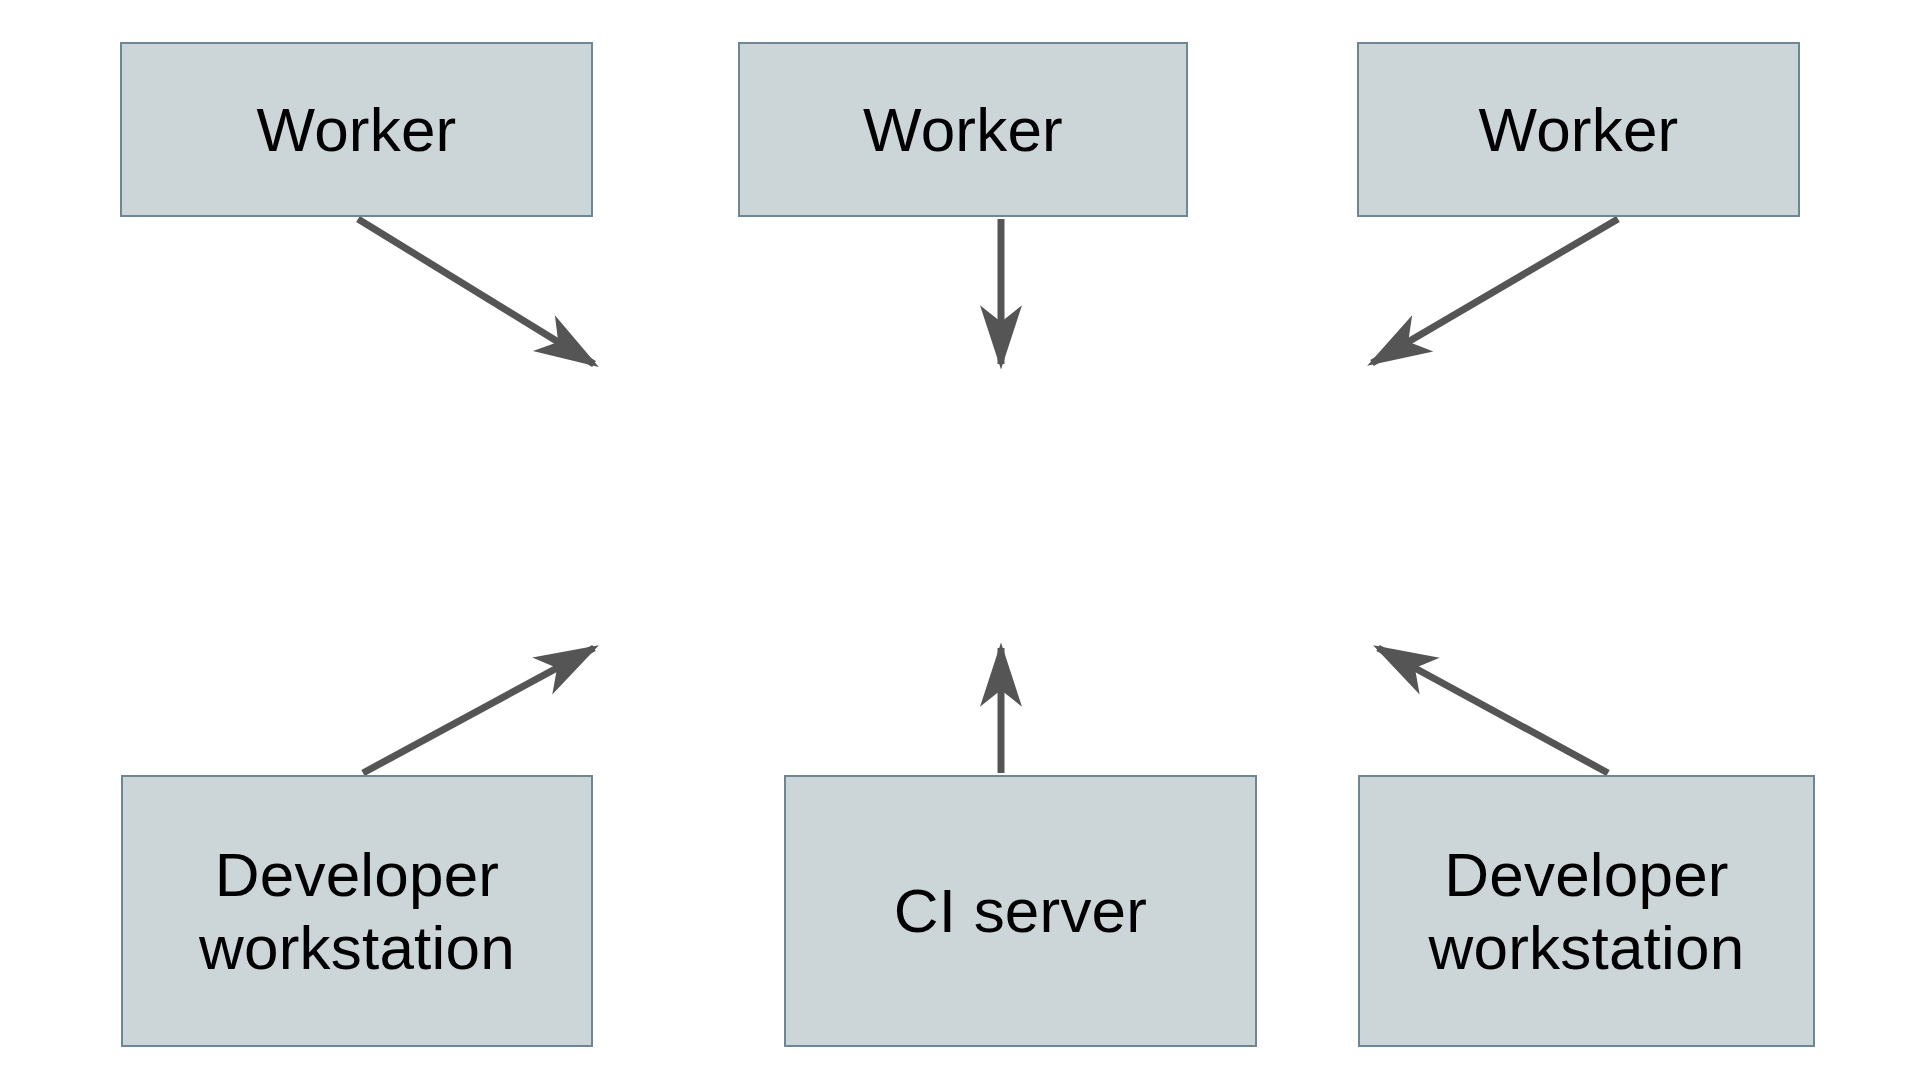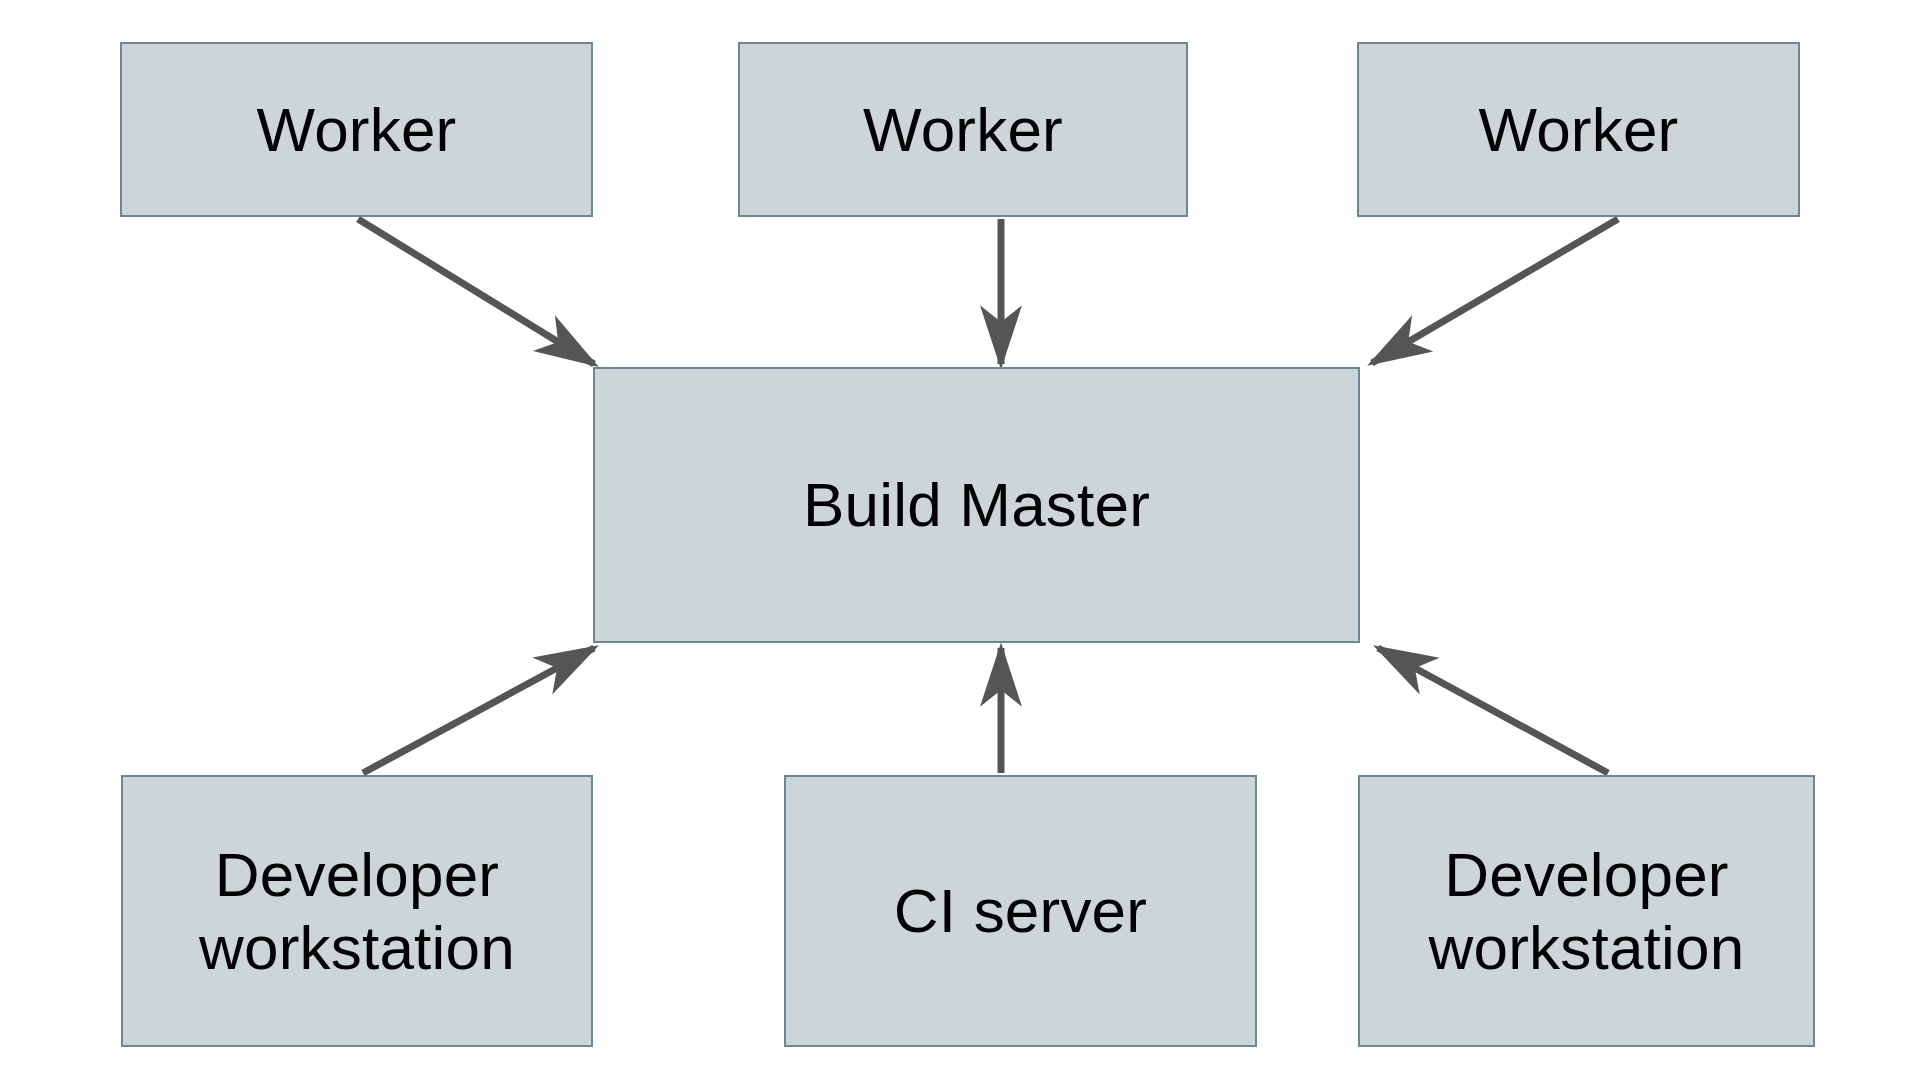--- a/index.html
+++ b/index.html
@@ -84,23 +84,20 @@
   </div>
 
   <div class="node" id="node-worker-2">
     <span class="node-label">Worker</span>
   </div>
 
   <div class="node" id="node-worker-3">
     <span class="node-label">Worker</span>
   </div>
 
-  <div class="node" id="node-build-master">
-    <span class="node-label">Build Master</span>
-  </div>
 
   <div class="node" id="node-dev-workstation-left">
     <span class="node-label">Developer
 workstation</span>
   </div>
 
   <div class="node" id="node-ci-server">
     <span class="node-label">CI server</span>
   </div>
 

